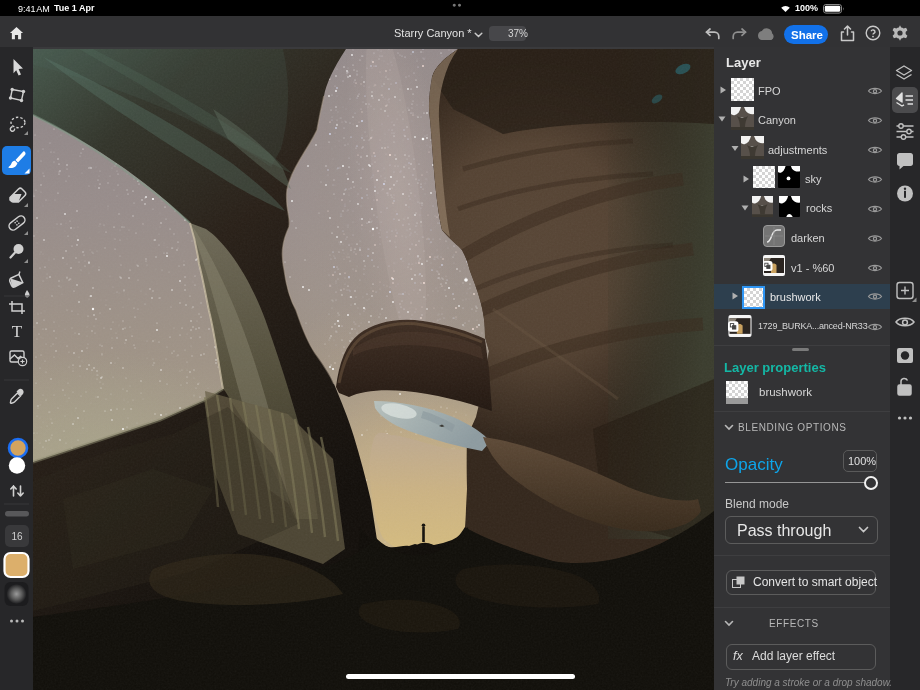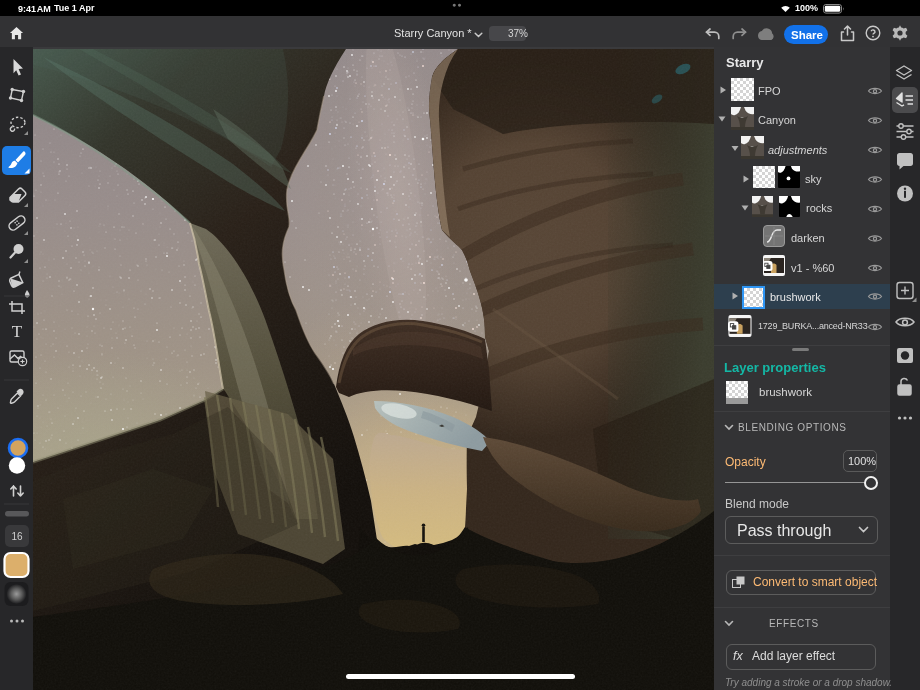--- a/index.html
+++ b/index.html
@@ -10,21 +10,21 @@
   #topbar{left:0;top:16px;width:920px;height:31px;background:#323234;}
   #lefttool{left:0;top:47px;width:33px;height:643px;background:#272729;}
   #canvasbg{left:33px;top:47px;width:681px;height:643px;background:#3a3a3c;}
   #rightpanel{left:714px;top:47px;width:176px;height:643px;background:#333335;}
   #rightstrip{left:890px;top:47px;width:30px;height:643px;background:#272729;}
   .t{position:absolute;white-space:nowrap;}
 </style>
 </head>
 <body>
 <div class="abs" id="statusbar">
-  <span class="t" style="left:18px;top:4px;font-size:9px;font-weight:bold;">9:41 AM</span>
+  <span class="t" style="left:18px;top:4px;font-size:9px;font-weight:normal;">9:41 AM</span>
   <span class="t" style="left:54px;top:3px;font-size:9px;font-weight:bold;">Tue 1 Apr</span>
   <span class="t" style="left:452px;top:1px;font-size:7px;color:#777;letter-spacing:1px;">●●</span>
   <svg class="abs" style="left:779px;top:3px" width="13" height="10" viewBox="0 0 13 10">
     <path d="M6.5 9 L2.2 4.7 A6.1 6.1 0 0 1 10.8 4.7 Z" fill="#fff"></path>
   </svg>
   <span class="t" style="left:795px;top:3px;font-size:9px;font-weight:bold;">100%</span>
   <svg class="abs" style="left:823px;top:3.5px" width="22" height="10" viewBox="0 0 22 10">
     <rect x="0.5" y="0.5" width="18" height="8.6" rx="2.4" fill="none" stroke="#8a8a8a"></rect>
     <rect x="1.8" y="1.8" width="15.4" height="6" rx="1.4" fill="#fff"></rect>
     <path d="M20 3.2 a2.4 2.4 0 0 1 0 3.2 Z" fill="#8a8a8a"></path>
@@ -3141,21 +3141,21 @@
   <g fill="#b8b8b8">
     <circle cx="11.5" cy="574" r="1.5"></circle>
       <circle cx="17" cy="574" r="1.5"></circle>
       <circle cx="22.5" cy="574" r="1.5"></circle>
   </g>
 </svg>
 
 <div class="abs" style="left:346px;top:674px;width:229px;height:4.5px;border-radius:2.5px;background:#fff;"></div>
 
 <div class="abs" style="left:714px;top:47px;width:176px;height:643px;font-family:'Liberation Sans',sans-serif;">
-  <div class="t" style="left:12px;top:8px;font-size:13px;font-weight:bold;color:#e8e8e8;">Starry</div>
+  <div class="t" style="left:12px;top:8px;font-size:13px;font-weight:bold;color:#e8e8e8;">Layer</div>
 
   <div class="abs" style="left:0;top:237px;width:176px;height:25px;background:#2d3f4e;"></div>
 
   <svg class="abs" style="left:0;top:0" width="176" height="643" viewBox="0 0 176 643">
     <g fill="#b0b0b0">
       <path d="M 6.5 39.5 L 12 43 L 6.5 46.5 Z"></path>
       <path d="M 4.5 69.5 L 11.5 69.5 L 8 74.5 Z"></path>
       <path d="M 17.5 99 L 24.5 99 L 21 104 Z"></path>
       <path d="M 29.5 128.5 L 35 132 L 29.5 135.5 Z"></path>
       <path d="M 27.5 158.5 L 34.5 158.5 L 31 163.5 Z"></path>
@@ -3182,21 +3182,21 @@
   <div class="t" style="left:44px;top:38px;font-size:11px;color:#d6d6d6;">FPO</div>
 
   <svg class="abs" style="left:17px;top:60px" width="23" height="23" viewBox="0 0 23 23">
       <use href="#pthumb"></use>
     </svg>
   <div class="t" style="left:44px;top:67px;font-size:11px;color:#d6d6d6;">Canyon</div>
 
   <svg class="abs" style="left:27px;top:89px" width="23" height="23" viewBox="0 0 23 23">
       <use href="#pthumb"></use>
     </svg>
-  <div class="t" style="left:54px;top:97px;font-size:11px;color:#d6d6d6;font-style:italic;">adjustments</div>
+  <div class="t" style="left:54px;top:97px;font-size:11px;color:#d6d6d6;">adjustments</div>
 
   <div class="abs checker" style="left:39px;top:119px;width:22px;height:22px;"></div>
   <svg class="abs" style="left:64px;top:119px" width="22" height="22" viewBox="0 0 23 23">
       <use href="#mthumb"></use>
     </svg>
   <div class="t" style="left:91px;top:126px;font-size:11px;color:#d6d6d6;">sky</div>
 
   <svg class="abs" style="left:38px;top:149px" width="21" height="21" viewBox="0 0 23 23">
       <use href="#pthumb"></use>
     </svg>
@@ -3265,38 +3265,38 @@
   <div class="abs" style="left:78px;top:301px;width:17px;height:3px;border-radius:1.5px;background:#7a7a7a;"></div>
   <div class="t" style="left:10px;top:313px;font-size:13px;font-weight:bold;color:#14b8a6;">Layer properties</div>
   <div class="abs checker" style="left:12px;top:334px;width:22px;height:17px;"></div>
   <div class="abs" style="left:12px;top:351px;width:22px;height:6px;background:#9a9a9a;"></div>
   <div class="t" style="left:45px;top:339px;font-size:11.5px;color:#d6d6d6;">brushwork</div>
   <div class="abs" style="left:0;top:364px;width:176px;height:1px;background:#3e3e40;"></div>
   <svg class="abs" style="left:10px;top:377px" width="10" height="7" viewBox="0 0 10 7">
     <path d="M 1.5 1.5 L 5 5 L 8.5 1.5" stroke="#b8b8b8" stroke-width="1.6" fill="none" stroke-linecap="round"></path>
   </svg>
   <div class="t" style="left:24px;top:375px;font-size:10px;letter-spacing:0.6px;color:#b8b8b8;">BLENDING OPTIONS</div>
-  <div class="t" style="left:11px;top:408px;font-size:12px;color:#fdba74;">Opacity</div>
+  <div class="t" style="left:11px;top:408px;font-size:17px;color:#0ea5e9;">Opacity</div>
   <div class="abs" style="left:129px;top:403px;width:32px;height:20px;border:1px solid #5a5a5a;border-radius:5px;"></div>
   <div class="t" style="left:134px;top:408px;font-size:11px;color:#e0e0e0;">100%</div>
   <div class="abs" style="left:11px;top:434.5px;width:153px;height:1.5px;background:#969696;"></div>
   <div class="abs" style="left:150px;top:429px;width:10px;height:10px;border:2px solid #f0f0f0;border-radius:50%;background:#333335;"></div>
   <div class="t" style="left:11px;top:450px;font-size:12px;color:#c8c8c8;">Blend mode</div>
   <div class="abs" style="left:11px;top:469px;width:151px;height:26px;border:1px solid #5c5c5c;border-radius:6px;"></div>
   <div class="t" style="left:23px;top:475px;font-size:16px;color:#e6e6e6;">Pass through</div>
   <svg class="abs" style="left:144px;top:479px" width="11" height="8" viewBox="0 0 11 8">
     <path d="M 1.5 1.5 L 5.5 5.5 L 9.5 1.5" stroke="#c8c8c8" stroke-width="1.7" fill="none" stroke-linecap="round"></path>
   </svg>
   <div class="abs" style="left:0;top:508px;width:176px;height:1px;background:#3e3e40;"></div>
   <div class="abs" style="left:12px;top:523px;width:148px;height:23px;border:1px solid #5c5c5c;border-radius:6px;"></div>
   <svg class="abs" style="left:18px;top:529px" width="13" height="12" viewBox="0 0 13 12">
     <rect x="4.5" y="0.5" width="8" height="8" fill="#c8c8c8"></rect>
     <rect x="0.5" y="3.5" width="8" height="8" fill="none" stroke="#c8c8c8"></rect>
   </svg>
-  <div class="t" style="left:39px;top:528px;font-size:12px;color:#fdba74;">Convert to smart object</div>
+  <div class="t" style="left:39px;top:528px;font-size:12px;color:#e5e5e5;">Convert to smart object</div>
   <div class="abs" style="left:0;top:560px;width:176px;height:1px;background:#3e3e40;"></div>
   <svg class="abs" style="left:10px;top:573px" width="10" height="7" viewBox="0 0 10 7">
     <path d="M 1.5 1.5 L 5 5 L 8.5 1.5" stroke="#b8b8b8" stroke-width="1.6" fill="none" stroke-linecap="round"></path>
   </svg>
   <div class="t" style="left:26px;top:571px;font-size:10px;letter-spacing:0.6px;color:#b8b8b8;padding-left:29px;">EFFECTS</div>
   <div class="abs" style="left:12px;top:597px;width:148px;height:24px;border:1px solid #5c5c5c;border-radius:6px;"></div>
   <div class="t" style="left:19px;top:602px;font-size:12.5px;font-style:italic;color:#dcdcdc;">fx</div>
   <div class="t" style="left:38px;top:602px;font-size:12px;color:#dcdcdc;">Add layer effect</div>
   <div class="t" style="left:11px;top:630px;font-size:10px;font-style:italic;color:#8f8f8f;">Try adding a stroke or a drop shadow.</div>
 </div>

